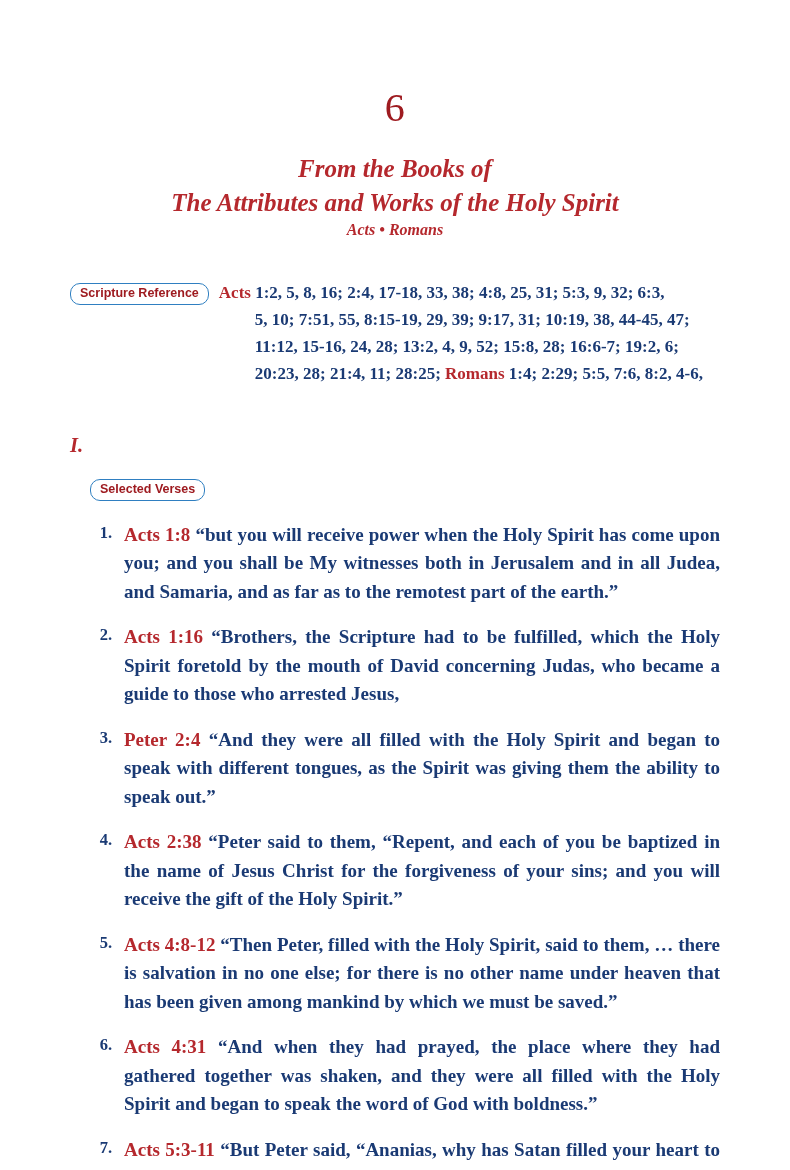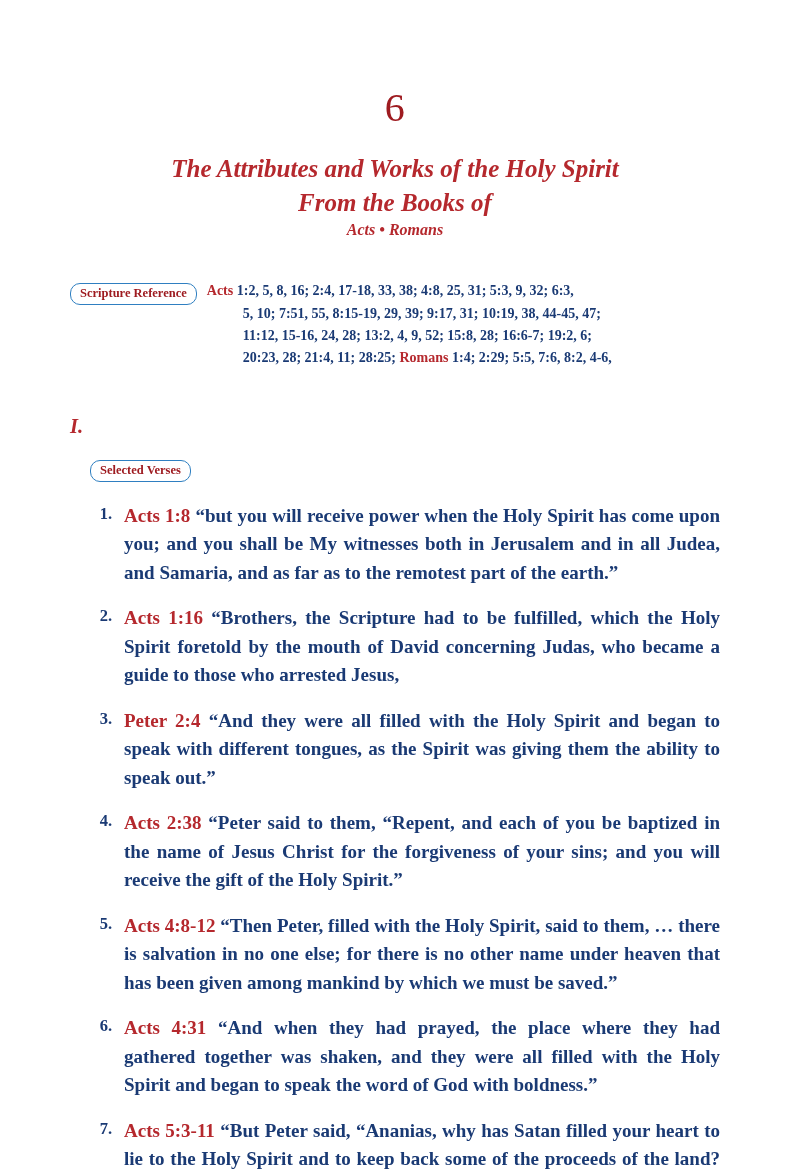--- a/index.html
+++ b/index.html
@@ -53,31 +53,31 @@
   }
   .tag {
     display: inline-block;
     border: 1px solid #2f7fc1;
     border-radius: 10px;
     color: #9e1b20;
     font-weight: bold;
     font-size: 12.5px;
     padding: 2px 9px 3px 9px;
     white-space: nowrap;
-    font-family: Liberation Serif, serif;
+    font-family: Liberation Sans, sans-serif;
     line-height: 1.2;
     background: #ffffff;
   }
   .scripture-tag-wrap {
     padding-top: 3px;
     flex: 0 0 auto;
   }
   .scripture-text {
     margin-left: 10px;
-    font-size: 14px;
+    font-size: 17px;
     font-weight: bold;
     color: #1a3a74;
     line-height: 1.58;
     text-align: left;
     font-family: "Liberation Serif", serif;
   }
   .scripture-text .bk {
     color: #b5282d;
   }
   .scripture-text .l2,
@@ -142,22 +142,22 @@
   }
 </style>
 </head>
 <body>
 
 <div class="page">
 
   <div class="chapter-number">6</div>
 
   <div class="chapter-title">
+    <div>From the Books of</div>
     <div>The Attributes and Works of the Holy Spirit</div>
-    <div>From the Books of</div>
     <div class="line3">Acts • Romans</div>
   </div>
 
   <div class="scripture-block">
     <div class="scripture-tag-wrap">
       <span class="tag">Scripture Reference</span>
     </div>
     <div class="scripture-text">
       <span class="l1"><span class="bk">Acts</span> <span>1:2, 5, 8, 16; 2:4, 17-18, 33, 38; 4:8, 25, 31; 5:3, 9, 32; 6:3,</span></span>
       <span class="l2">5, 10; 7:51, 55, 8:15-19, 29, 39; 9:17, 31; 10:19, 38, 44-45, 47;</span>

